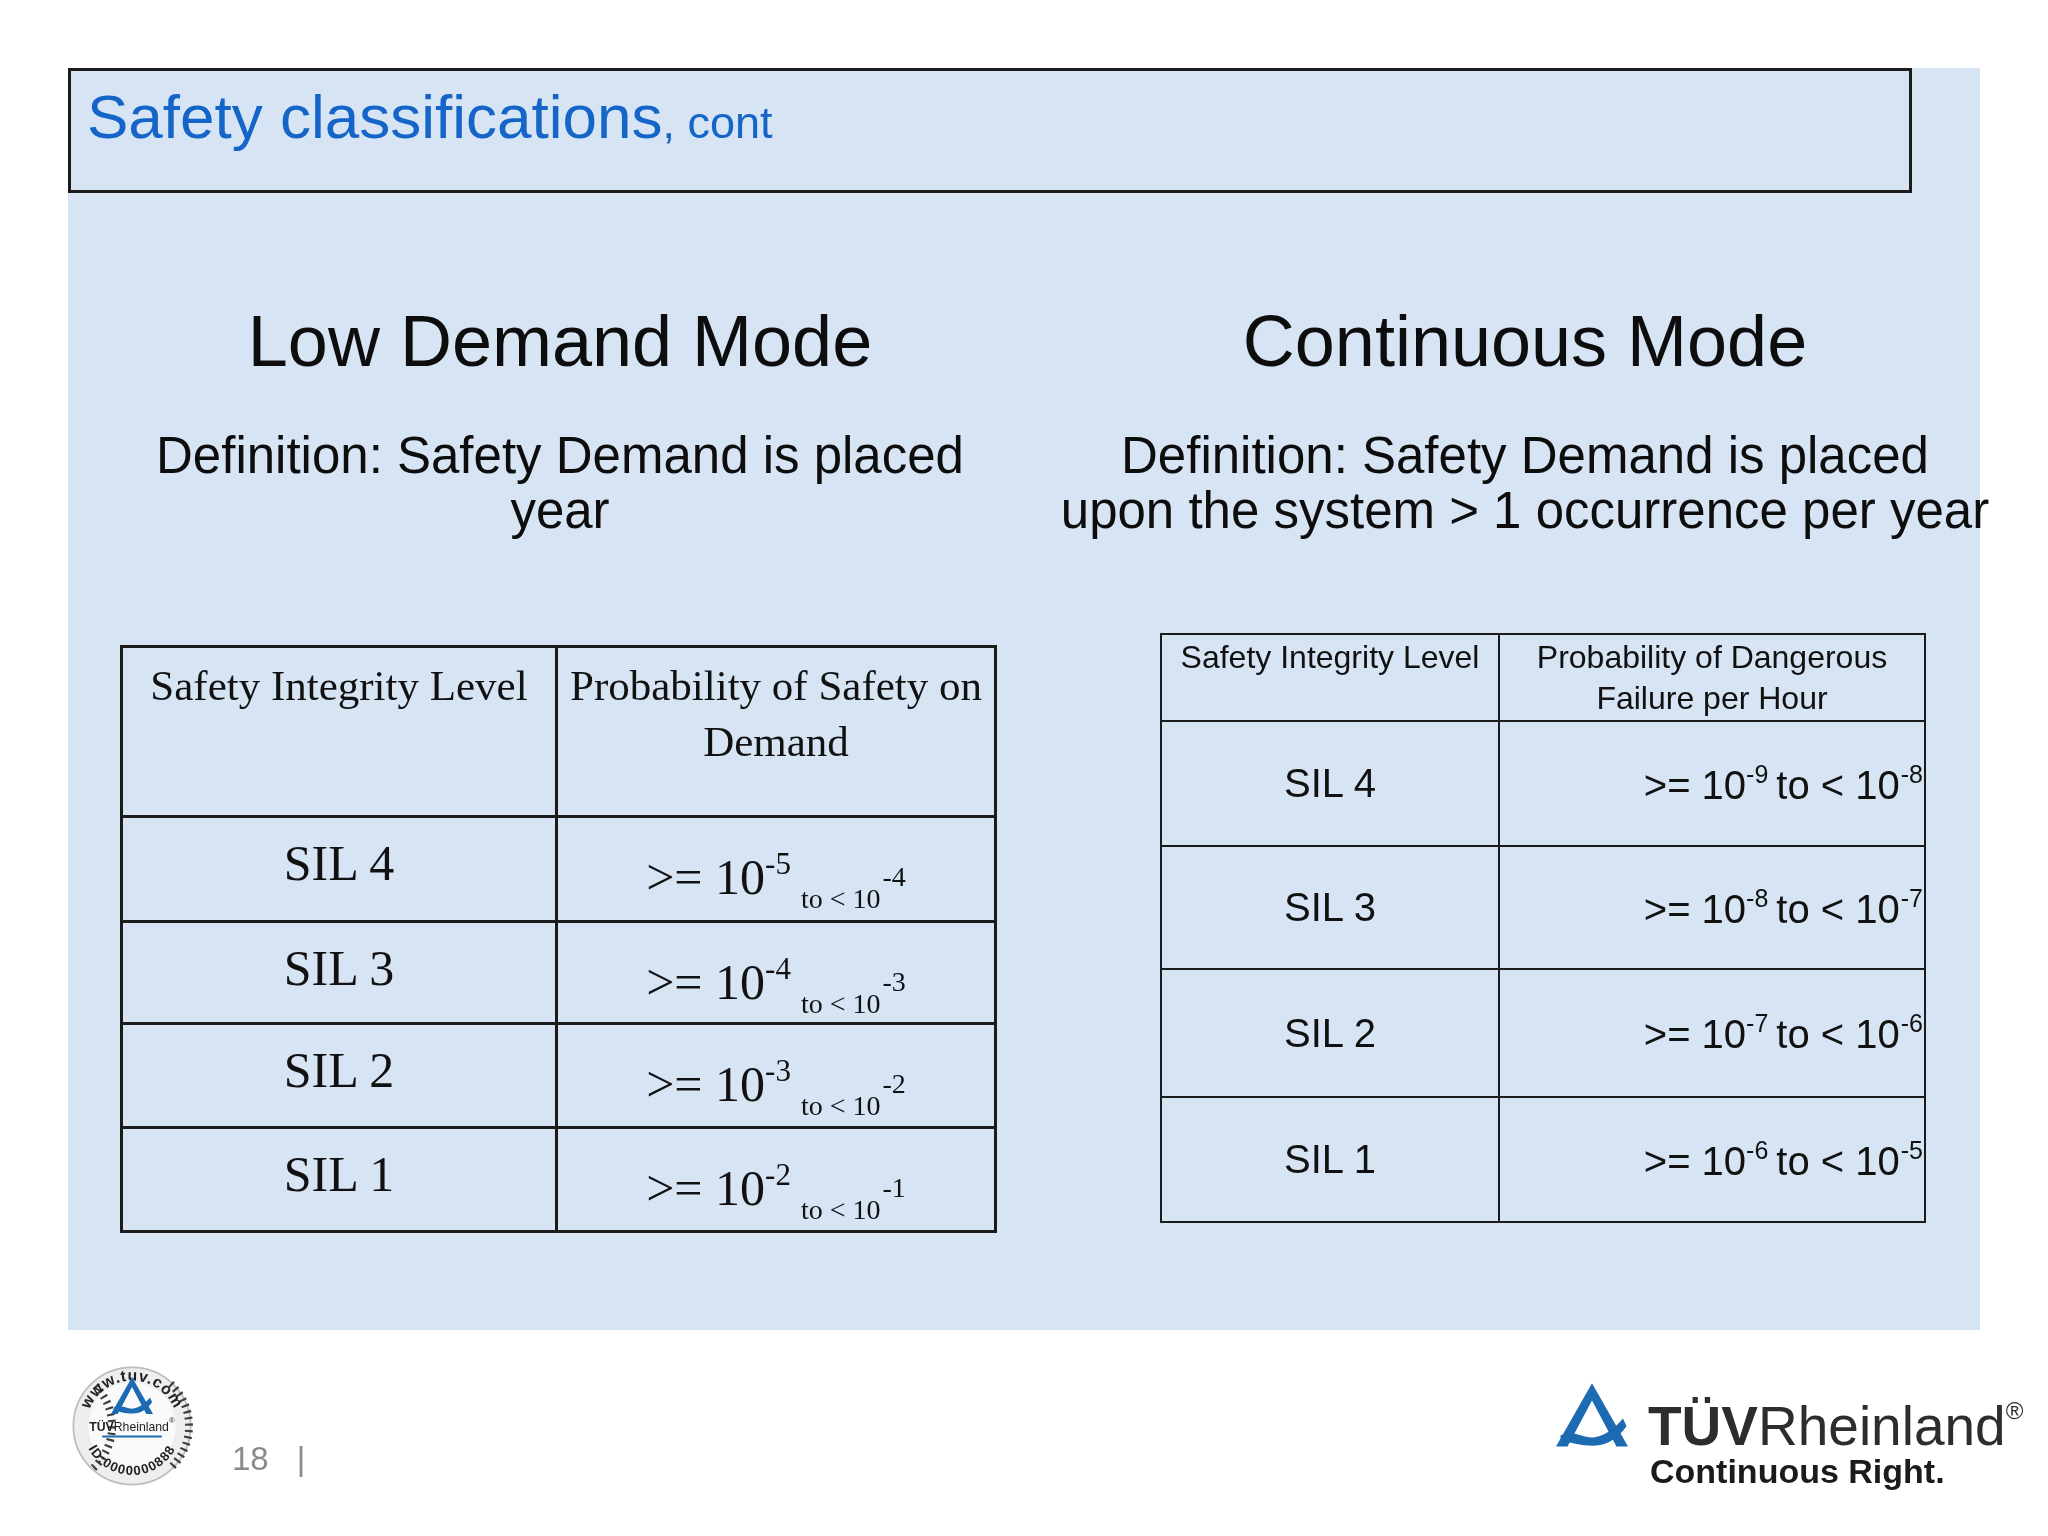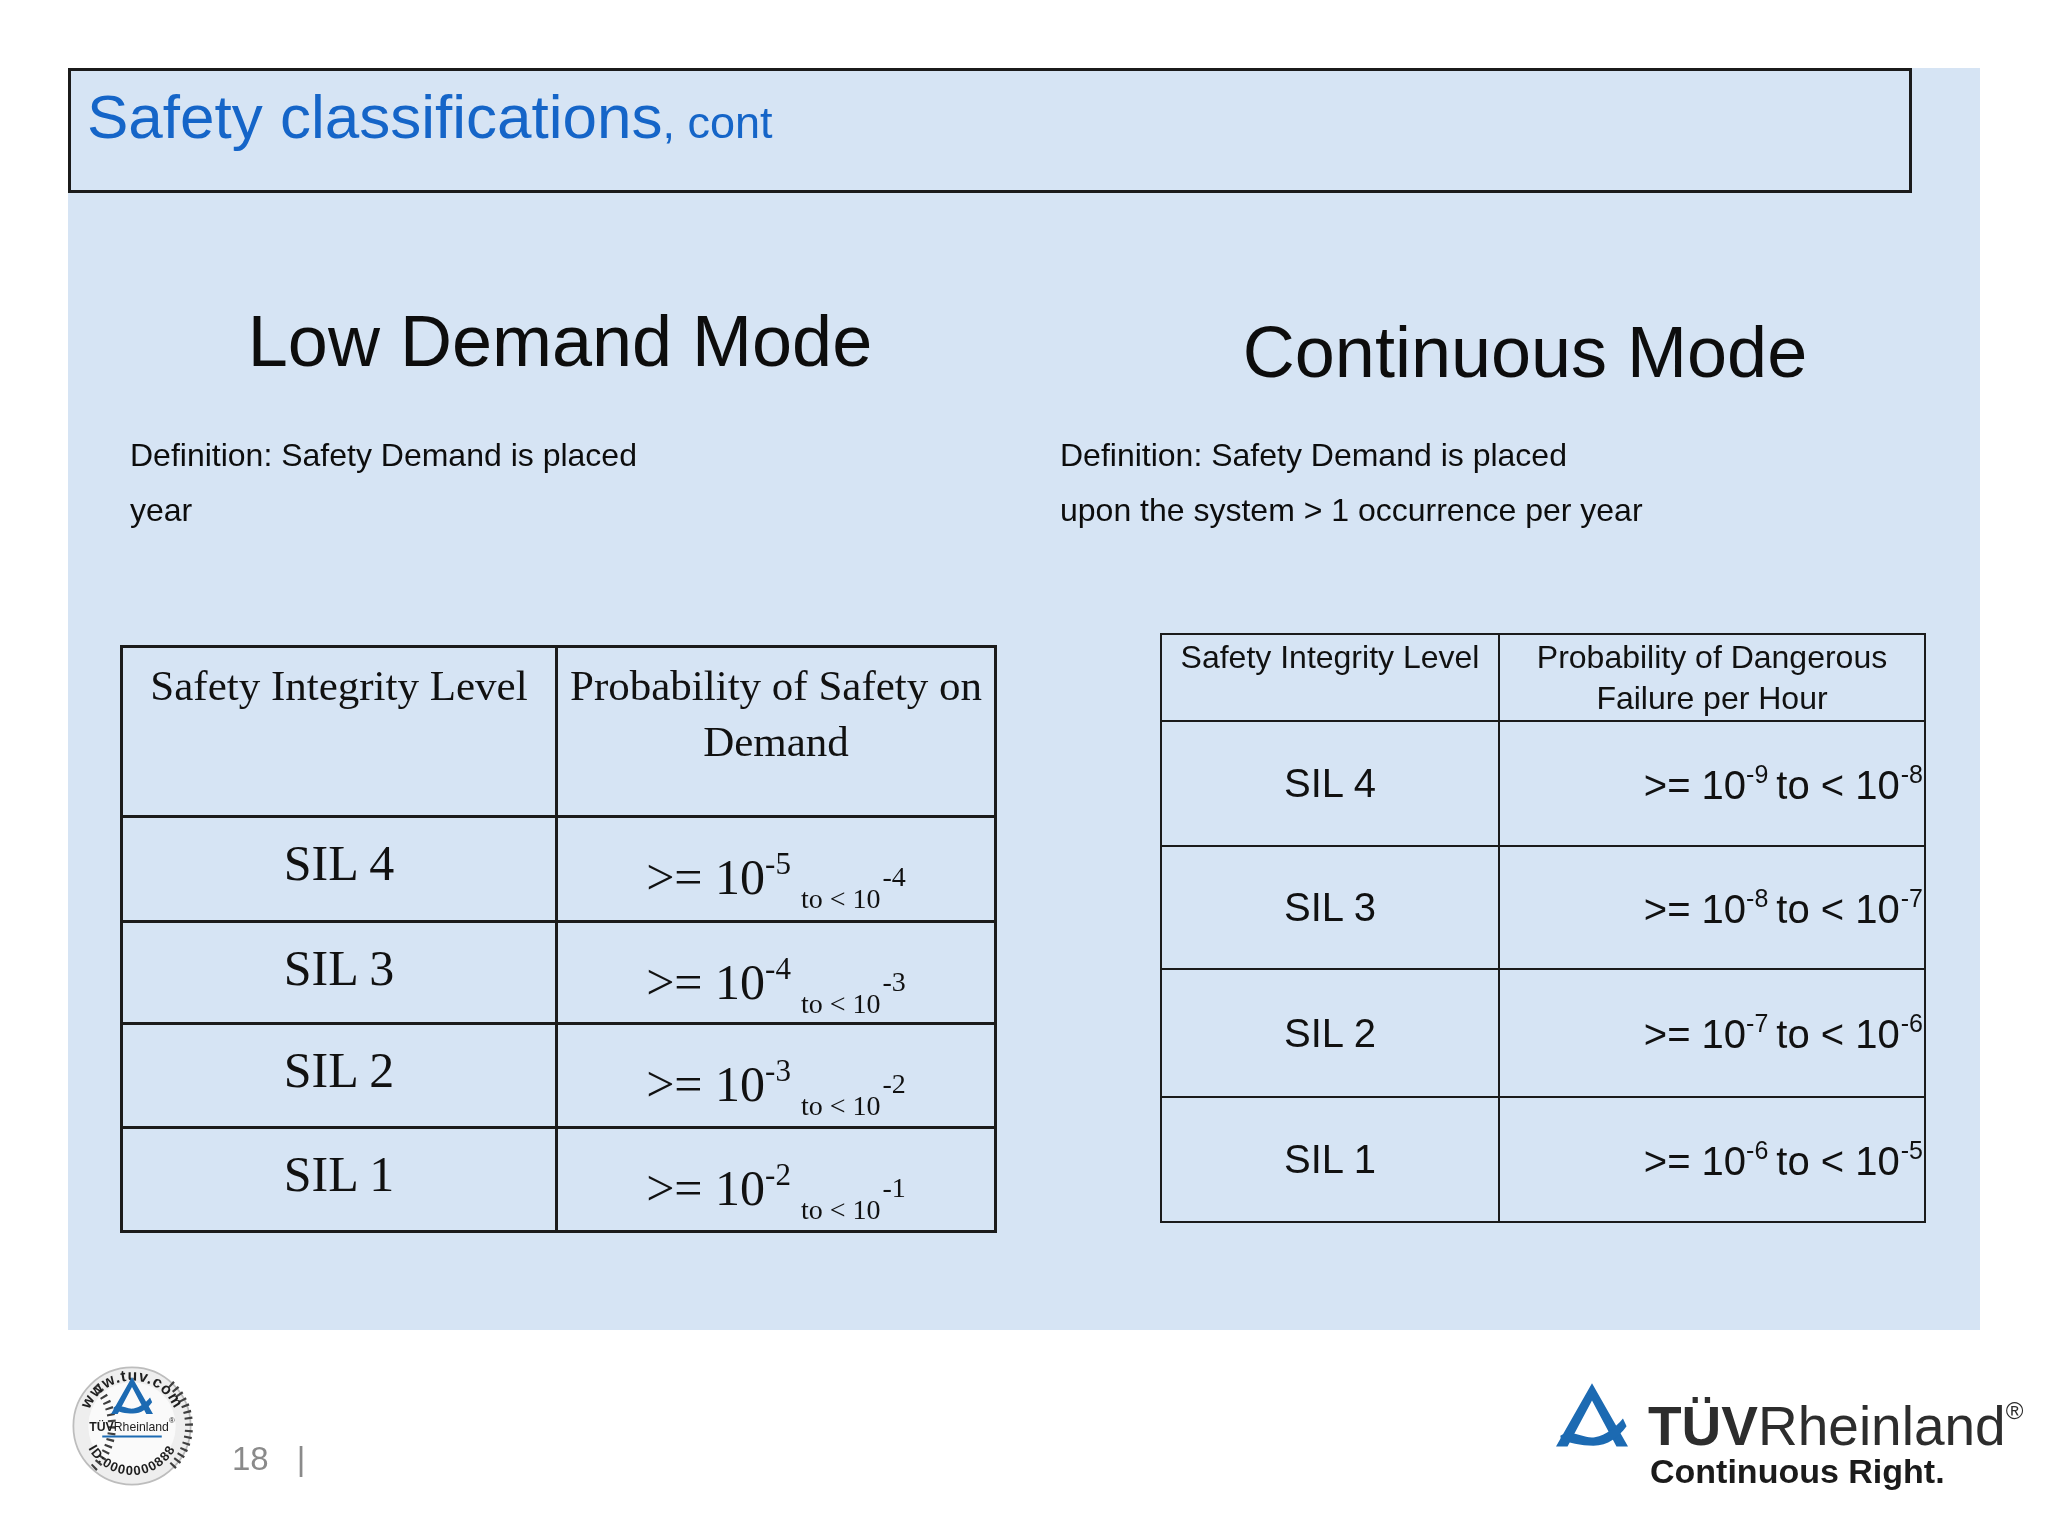--- a/index.html
+++ b/index.html
@@ -5,21 +5,21 @@
   html,body{margin:0;padding:0;background:#ffffff;}
   .slide{position:relative;width:2048px;height:1536px;background:#ffffff;overflow:hidden;
          font-family:"Liberation Sans",sans-serif;color:#111;}
   .panel{position:absolute;left:68px;top:68px;width:1912px;height:1262px;background:#d6e4f4;}
   .title-box{position:absolute;left:68px;top:68px;width:1844px;height:125px;box-sizing:border-box;
              background:#d6e4f4;border:3px solid #1b1b1b;padding:10px 0 0 16px;white-space:nowrap;}
   .title-main{font-size:62px;color:#1565c8;}
   .title-suffix{font-size:45px;color:#1565c8;}
 
   .mode-heading{position:absolute;text-align:center;font-size:72px;color:#0d0d0d;}
-  .definition{position:absolute;font-size:32px;line-height:55px;color:#0d0d0d;}
+  .definition{position:absolute;text-align:center;font-size:51px;line-height:55px;color:#0d0d0d;}
 
   table{border-collapse:collapse;position:absolute;table-layout:fixed;}
   td{overflow:visible;}
 
   
   .lowtab{left:120px;top:645px;width:874px;font-family:"Liberation Serif",serif;}
   .lowtab td{border:3px solid #1b1b1b;text-align:center;}
   .lowtab .hdr{font-size:43px;line-height:56px;vertical-align:top;padding-top:10px;}
   .lowtab .lvl{font-size:50px;vertical-align:top;padding-top:16px;}
   .lowtab .formula{font-size:50px;vertical-align:top;padding-top:28px;border-radius:16px;}
@@ -86,21 +86,21 @@
       <td class="lvl">SIL 2</td>
       <td class="formula"><span>&gt;= 10</span><span class="f-sup1">-3</span><span class="f-mid">to &lt; 10</span><span class="f-sup2">-2</span></td>
     </tr>
     <tr style="height:104px;">
       <td class="lvl">SIL 1</td>
       <td class="formula"><span>&gt;= 10</span><span class="f-sup1">-2</span><span class="f-mid">to &lt; 10</span><span class="f-sup2">-1</span></td>
     </tr>
   </tbody>
     </table>
 
-  <div class="mode-heading" style="left:1080px;top:311px;width:890px;">Continuous Mode</div>
+  <div class="mode-heading" style="left:1080px;top:300px;width:890px;">Continuous Mode</div>
   <div class="definition" style="left:1060px;top:428px;width:930px;">
     <div>Definition: Safety Demand is placed</div>
     <div>upon the system &gt; 1 occurrence per year</div>
   </div>
 
   <table class="conttab">
     <colgroup>
         <col style="width:338px;">
         <col style="width:426px;">
       </colgroup>

